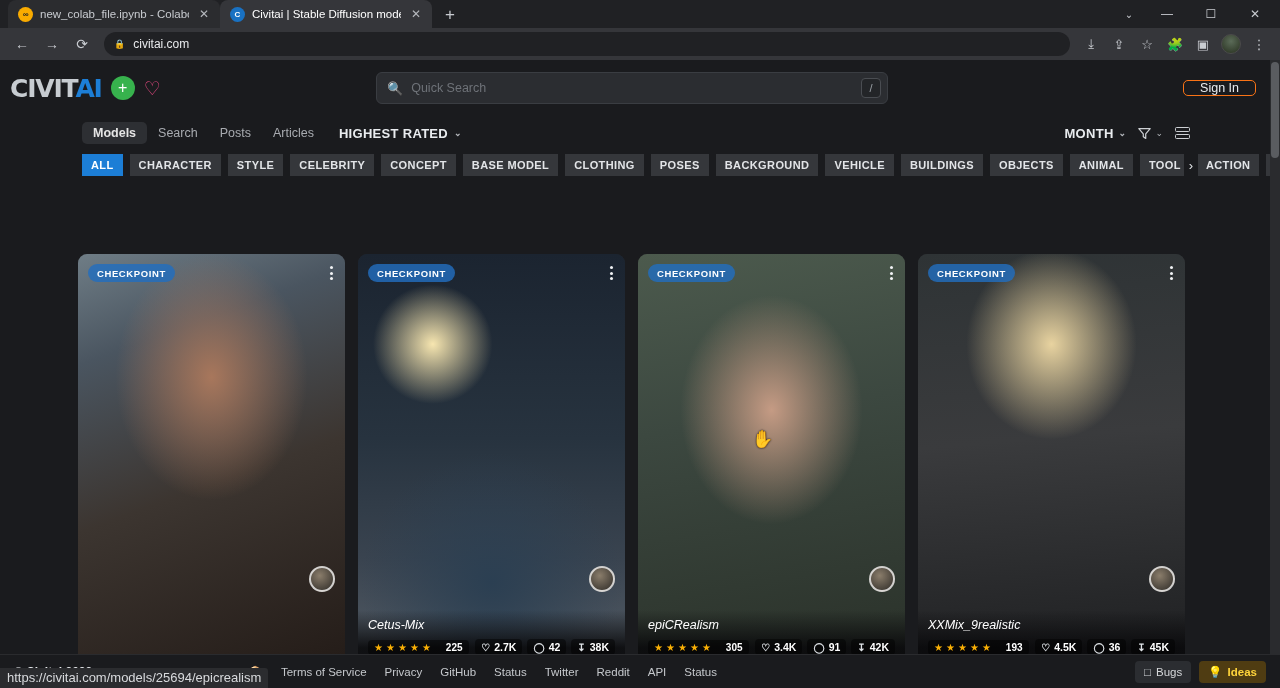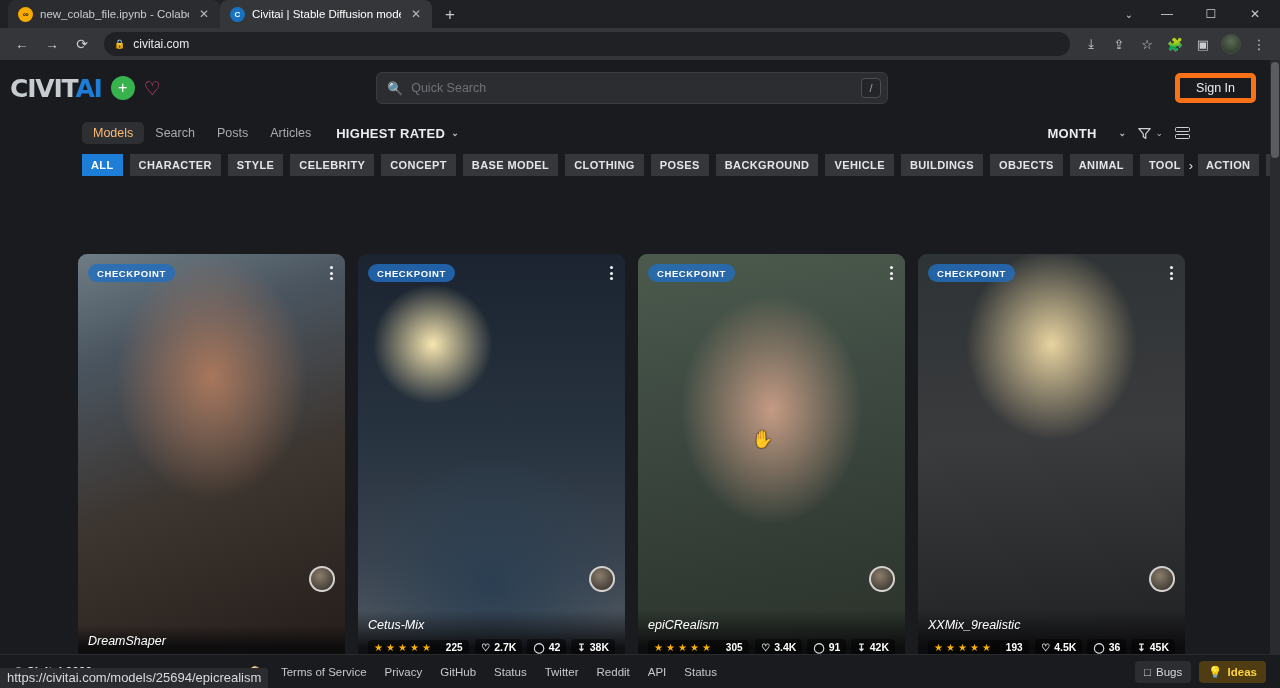--- a/index.html
+++ b/index.html
@@ -129,47 +129,47 @@
     flex: 1 1 auto; background: transparent; border: none; outline: none;
     color: #d5d7da; font-size: 12.5px; font-family: "Liberation Sans", sans-serif;
   }
   .search-input::placeholder { color: #6e7278; }
   .kbd {
     width: 20px; height: 20px; border: 1px solid #4a4d52; border-radius: 4px;
     display: flex; align-items: center; justify-content: center;
     font-size: 11px; color: #9aa0a6; background: #232528;
   }
   .signin {
-    position: absolute; right: 24px; height: 30px; padding: 0 16px;
-    border: 5px solid #f97316; border-radius: 5px;
+    position: absolute; right: 24px; height: 16px; padding: 0 16px;
+    border: 1px solid #f97316; border-radius: 5px;
     display: flex; align-items: center; font-size: 12.5px; color: #e9ecef;
     background: transparent;
     margin-left: 18px;
   }
 
   
   .navrow {
     height: 34px; display: flex; align-items: center; padding: 0 82px;
     position: relative;
   }
   .seg { display: flex; align-items: center; background: transparent; }
   .seg-item {
     padding: 4px 11px; font-size: 12.5px; color: #a8abb0; border-radius: 5px;
   }
-  .seg-item.active { background: #2d2f33; color: #fdba74; font-weight: 400; }
+  .seg-item.active { background: #2d2f33; color: #e5e5e5; font-weight: 700; }
   .sortsel {
     display: flex; align-items: center; gap: 6px; margin-left: 14px;
     font-size: 13px; font-weight: 700; color: #e9ecef; letter-spacing: 0.3px;
   }
   .caret { font-size: 9px; color: #b6b9be; }
   .navrow-right {
     position: absolute; right: 90px; display: flex; align-items: center; gap: 12px;
   }
   .period {
-    display: flex; align-items: center; gap: 22px;
+    display: flex; align-items: center; gap: 5px;
     font-size: 13px; font-weight: 700; color: #e9ecef; letter-spacing: 0.3px;
   }
   .filterbtn { display: flex; align-items: center; gap: 4px; color: #cdd0d4; font-size: 13px; }
   .viewbtn { display: flex; flex-direction: column; gap: 2px; }
   .viewbtn span { display: block; width: 15px; height: 5px; border: 1.4px solid #cdd0d4; border-radius: 1.5px; }
 
   
   .chiprow {
     height: 30px; display: flex; align-items: center; gap: 7px;
     padding: 0 82px; position: relative; overflow: hidden;
@@ -422,23 +422,20 @@
 
       <div class="card">
         <div class="art art-1"></div>
         <div class="badge">CHECKPOINT</div>
         <div class="dots">
             <i></i>
             <i></i>
             <i></i>
           </div>
         <div class="card-avatar"></div>
-        <div class="card-info" style="background:linear-gradient(to top, rgba(10,10,12,0.88) 45%, rgba(10,10,12,0));">
-          <div class="card-title">DreamShaper</div>
-        </div>
       </div>
 
       <div class="card">
         <div class="art art-2"></div>
         <div class="badge">CHECKPOINT</div>
         <div class="dots">
             <i></i>
             <i></i>
             <i></i>
           </div>

